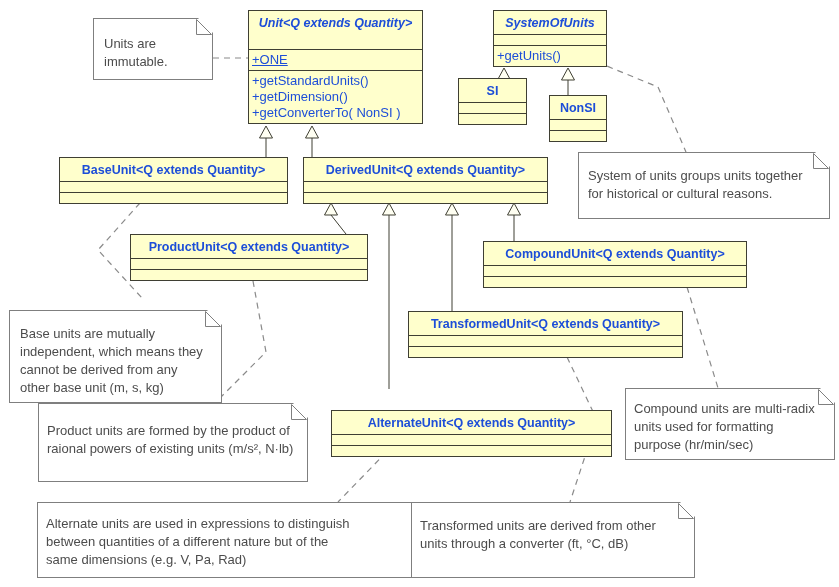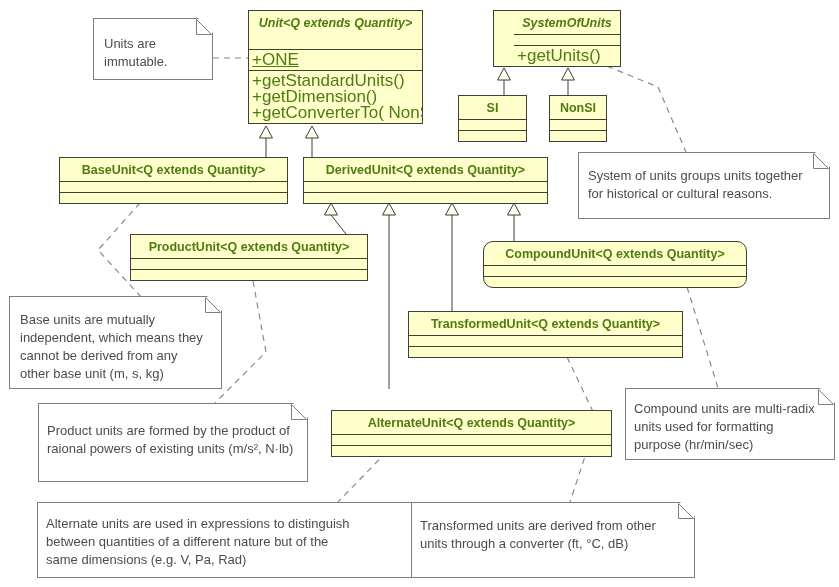--- a/index.html
+++ b/index.html
@@ -17,31 +17,31 @@
     font-family:"Liberation Sans",sans-serif;overflow:hidden;
   }
   #edges{position:absolute;left:0;top:0;width:839px;height:587px;z-index:0;}
   #edges .solid{stroke:var(--solid);stroke-width:1;fill:none;}
   #edges .dashed{stroke:var(--dash);stroke-width:1.2;fill:none;stroke-dasharray:6 5;}
   #edges .tri{fill:#fffff2;stroke:var(--solid);stroke-width:1;}
 
   .cls{
     position:absolute;z-index:2;background:var(--class_fill);
     border:1px solid var(--class_border);box-sizing:border-box;
-    box-shadow:0 0 0 0 transparent;color:#4d7c0f;
+    box-shadow:0 0 0 0 transparent;color:#1d4ed8;
   }
   .cls .title{
     font-weight:bold;font-size:12.5px;line-height:14px;text-align:center;
     padding:5px 2px 4px;white-space:nowrap;overflow:hidden;
   }
   .cls .title.abstract{font-style:italic;}
   .cls .row{height:10px;border-top:1px solid var(--class_border);}
   .cls .attrs,.cls .methods{
     border-top:1px solid var(--class_border);
-    font-size:17px;line-height:16px;padding:2px 3px;text-align:left;
+    font-size:13px;line-height:16px;padding:2px 3px;text-align:left;
     white-space:nowrap;overflow:hidden;
   }
   .cls .static{text-decoration:underline;}
 
   .note{
     position:absolute;z-index:1;background:#ffffff;
     border:1px solid var(--note_border);box-sizing:border-box;
     color:var(--note_text);font-size:13px;line-height:18px;
     clip-path:polygon(0 0, calc(100% - 15px) 0, 100% 15px, 100% 100%, 0 100%);
   }
@@ -110,29 +110,29 @@
     <div class="attrs">
       <span class="static">+ONE</span>
     </div>
     <div class="methods">
       <div>+getStandardUnits()</div>
       <div>+getDimension()</div>
       <div>+getConverterTo( NonSI )</div>
     </div>
   </div>
 
-  <div class="cls" style="left:493px;top:10px;width:128px;padding-left:20px;">
+  <div class="cls" style="left:493px;top:10px;width:114px;">
     <div class="title abstract">SystemOfUnits</div>
     <div class="row"></div>
     <div class="methods">
       <div>+getUnits()</div>
     </div>
   </div>
 
-  <div class="cls" style="left:458px;top:95px;width:69px;">
+  <div class="cls" style="left:458px;top:78px;width:69px;">
     <div class="title">SI</div>
     <div class="row"></div>
     <div class="row"></div>
   </div>
 
   <div class="cls" style="left:549px;top:95px;width:58px;">
     <div class="title">NonSI</div>
     <div class="row"></div>
     <div class="row"></div>
   </div>
@@ -148,21 +148,21 @@
     <div class="row"></div>
     <div class="row"></div>
   </div>
 
   <div class="cls" style="left:130px;top:234px;width:238px;">
     <div class="title">ProductUnit&lt;Q extends Quantity&gt;</div>
     <div class="row"></div>
     <div class="row"></div>
   </div>
 
-  <div class="cls" style="left:483px;top:241px;width:264px;border-radius:10px;">
+  <div class="cls" style="left:483px;top:241px;width:264px;">
     <div class="title">CompoundUnit&lt;Q extends Quantity&gt;</div>
     <div class="row"></div>
     <div class="row"></div>
   </div>
 
   <div class="cls" style="left:408px;top:311px;width:275px;">
     <div class="title">TransformedUnit&lt;Q extends Quantity&gt;</div>
     <div class="row"></div>
     <div class="row"></div>
   </div>
@@ -186,21 +186,21 @@
   <div class="note" style="left:578px;top:152px;width:252px;height:67px;padding:14px 0 0 9px;">
     <svg class="fold">
         <path d="M0.5 0.5 L15.5 15.5 L0.5 15.5 Z"></path>
       </svg>
     <div class="txt">
       <div>System of units groups units together</div>
       <div>for historical or cultural reasons.</div>
     </div>
   </div>
 
-  <div class="note" style="left:9px;top:296px;width:213px;height:93px;padding:14px 0 0 10px;">
+  <div class="note" style="left:9px;top:310px;width:213px;height:93px;padding:14px 0 0 10px;">
     <svg class="fold">
         <path d="M0.5 0.5 L15.5 15.5 L0.5 15.5 Z"></path>
       </svg>
     <div class="txt">
       <div>Base units are mutually</div>
       <div>independent, which means they</div>
       <div>cannot be derived from any</div>
       <div>other base unit (m, s, kg)</div>
     </div>
   </div>

